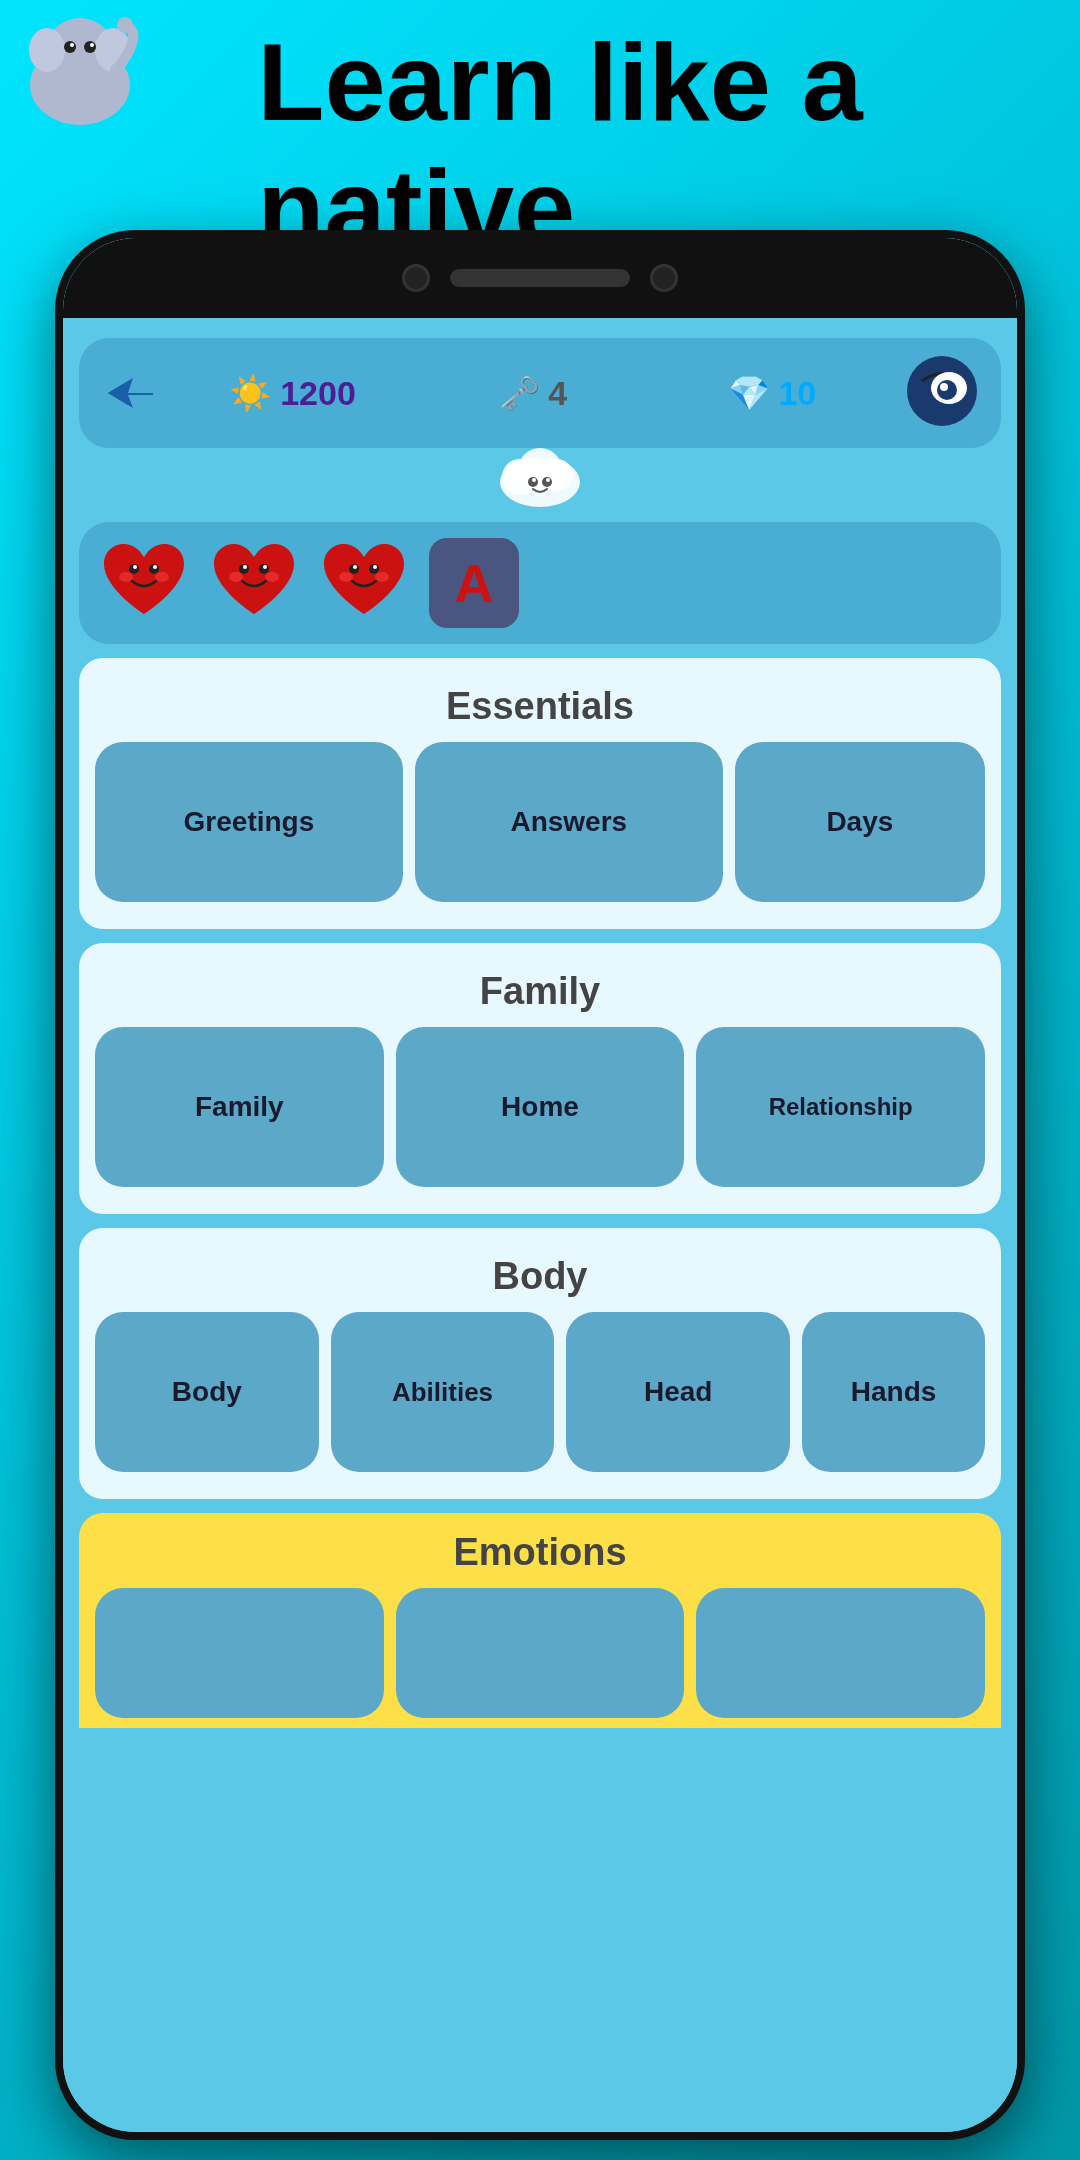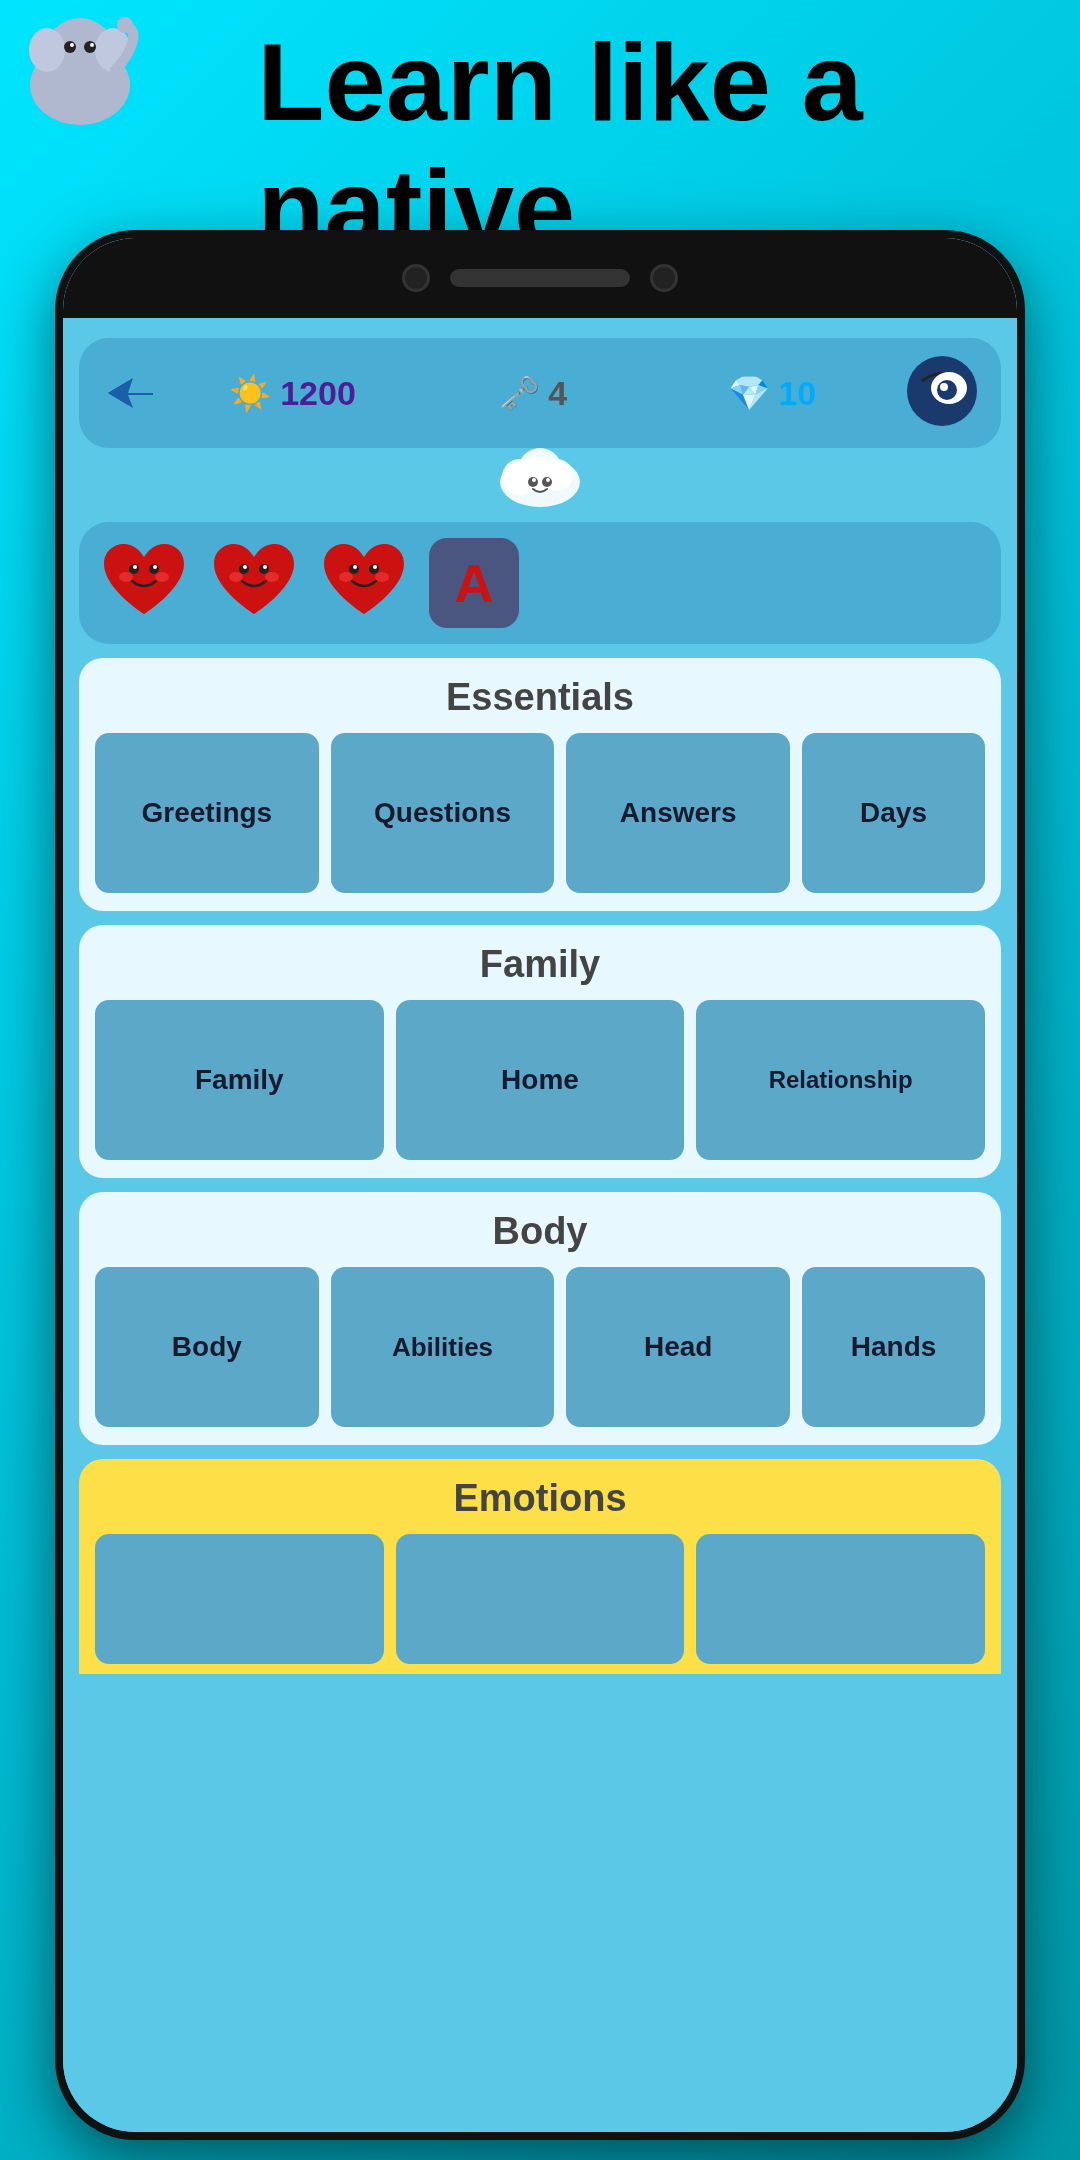--- a/index.html
+++ b/index.html
@@ -142,21 +142,21 @@
       justify-content: center;
       font-size: 54px;
       color: #c0392b;
       font-weight: bold;
     }
 
     
     .category-section {
       background: #e8f8ff;
       border-radius: 24px;
-      padding: 18px 16px;
+      padding: 27px 16px;
       margin-bottom: 14px;
     }
 
     .category-title {
       font-size: 38px;
       font-weight: bold;
       color: #444;
       text-align: center;
       margin-bottom: 14px;
     }
@@ -164,21 +164,21 @@
     .items-grid {
       display: flex;
       gap: 12px;
       overflow: hidden;
     }
 
     .item-card {
       flex: 1;
       min-width: 0;
       background: #5ba8c8;
-      border-radius: 14px;
+      border-radius: 28px;
       padding: 24px 10px;
       text-align: center;
       font-size: 28px;
       font-weight: 600;
       color: #1a1a2e;
       min-height: 160px;
       display: flex;
       align-items: center;
       justify-content: center;
       cursor: pointer;
@@ -346,23 +346,20 @@
         </div>
       </div>
 
       <div class="category-section">
         <div class="category-title">Essentials</div>
         <div class="items-grid">
           <div class="item-card">
             <span>Greetings</span>
           </div>
           <div class="item-card">
-            <span>Questions</span>
-          </div>
-          <div class="item-card">
             <span>Answers</span>
           </div>
           <div class="item-card" style="min-width:90px; flex:0.8; overflow:hidden;">
             <span>Days</span>
           </div>
         </div>
       </div>
 
       <div class="category-section">
         <div class="category-title">Family</div>

